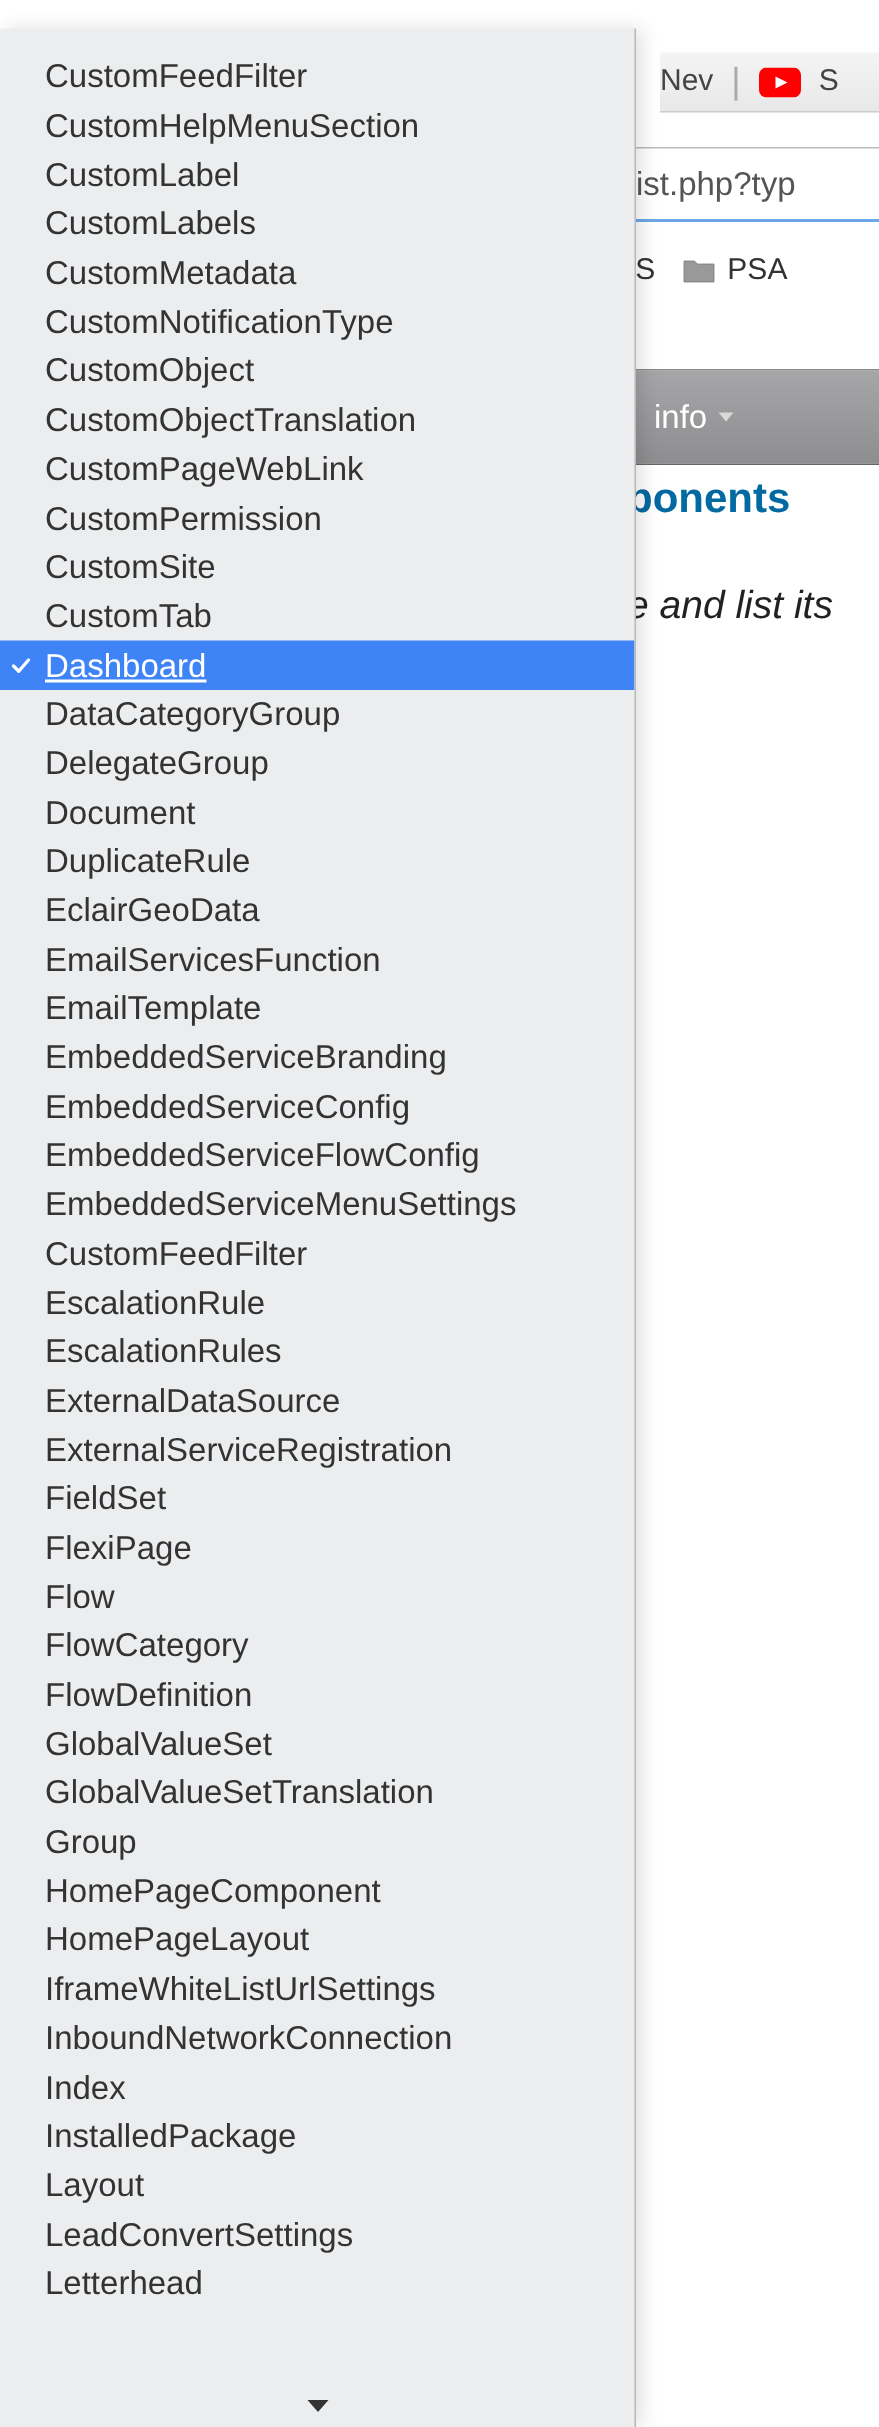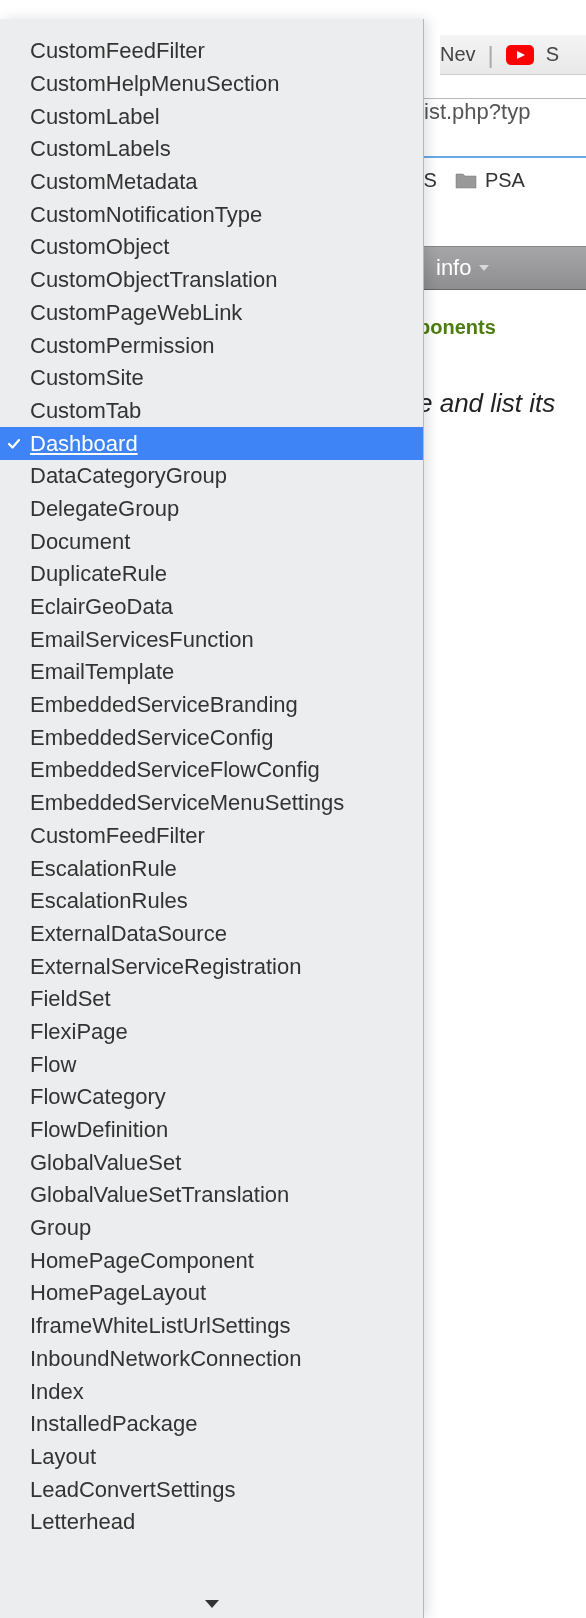--- a/index.html
+++ b/index.html
@@ -42,25 +42,26 @@
     .youtube-icon {
       display: inline-flex;
       align-items: center;
     }
     
     .url-bar {
       position: absolute;
       top: 98px;
       left: 420px;
       right: 0;
-      height: 60px;
+      height: 50px;
       background: #fff;
       border-top: 1px solid #bbb;
       border-bottom: 2px solid #6aa8e8;
       display: flex;
+      align-items: center;
       padding-left: 4px;
       font-size: 22px;
       color: #555;
       white-space: nowrap;
     }
     
     .bookmarks-row {
       position: absolute;
       top: 158px;
       left: 418px;
@@ -80,21 +81,21 @@
     }
     .folder-icon {
       display: inline-flex;
     }
     
     .grey-toolbar {
       position: absolute;
       top: 246px;
       left: 418px;
       right: 0;
-      height: 44px;
+      height: 64px;
       background: linear-gradient(to bottom, #a6a6a8, #8e8e90);
       border-top: 1px solid #888;
       border-bottom: 1px solid #666;
       display: flex;
       align-items: center;
       padding-left: 18px;
       color: #fff;
       font-size: 22px;
     }
     .info-dropdown {
@@ -104,23 +105,23 @@
     }
     .down-triangle {
       display: inline-flex;
     }
     
     .blue-heading {
       position: absolute;
       top: 316px;
       left: 418px;
       right: 0;
-      font-size: 20px;
+      font-size: 28px;
       font-weight: 700;
-      color: #4d7c0f;
+      color: #0369a1;
       white-space: nowrap;
     }
     
     .italic-text {
       position: absolute;
       top: 388px;
       left: 418px;
       right: 0;
       font-size: 26px;
       font-style: italic;

